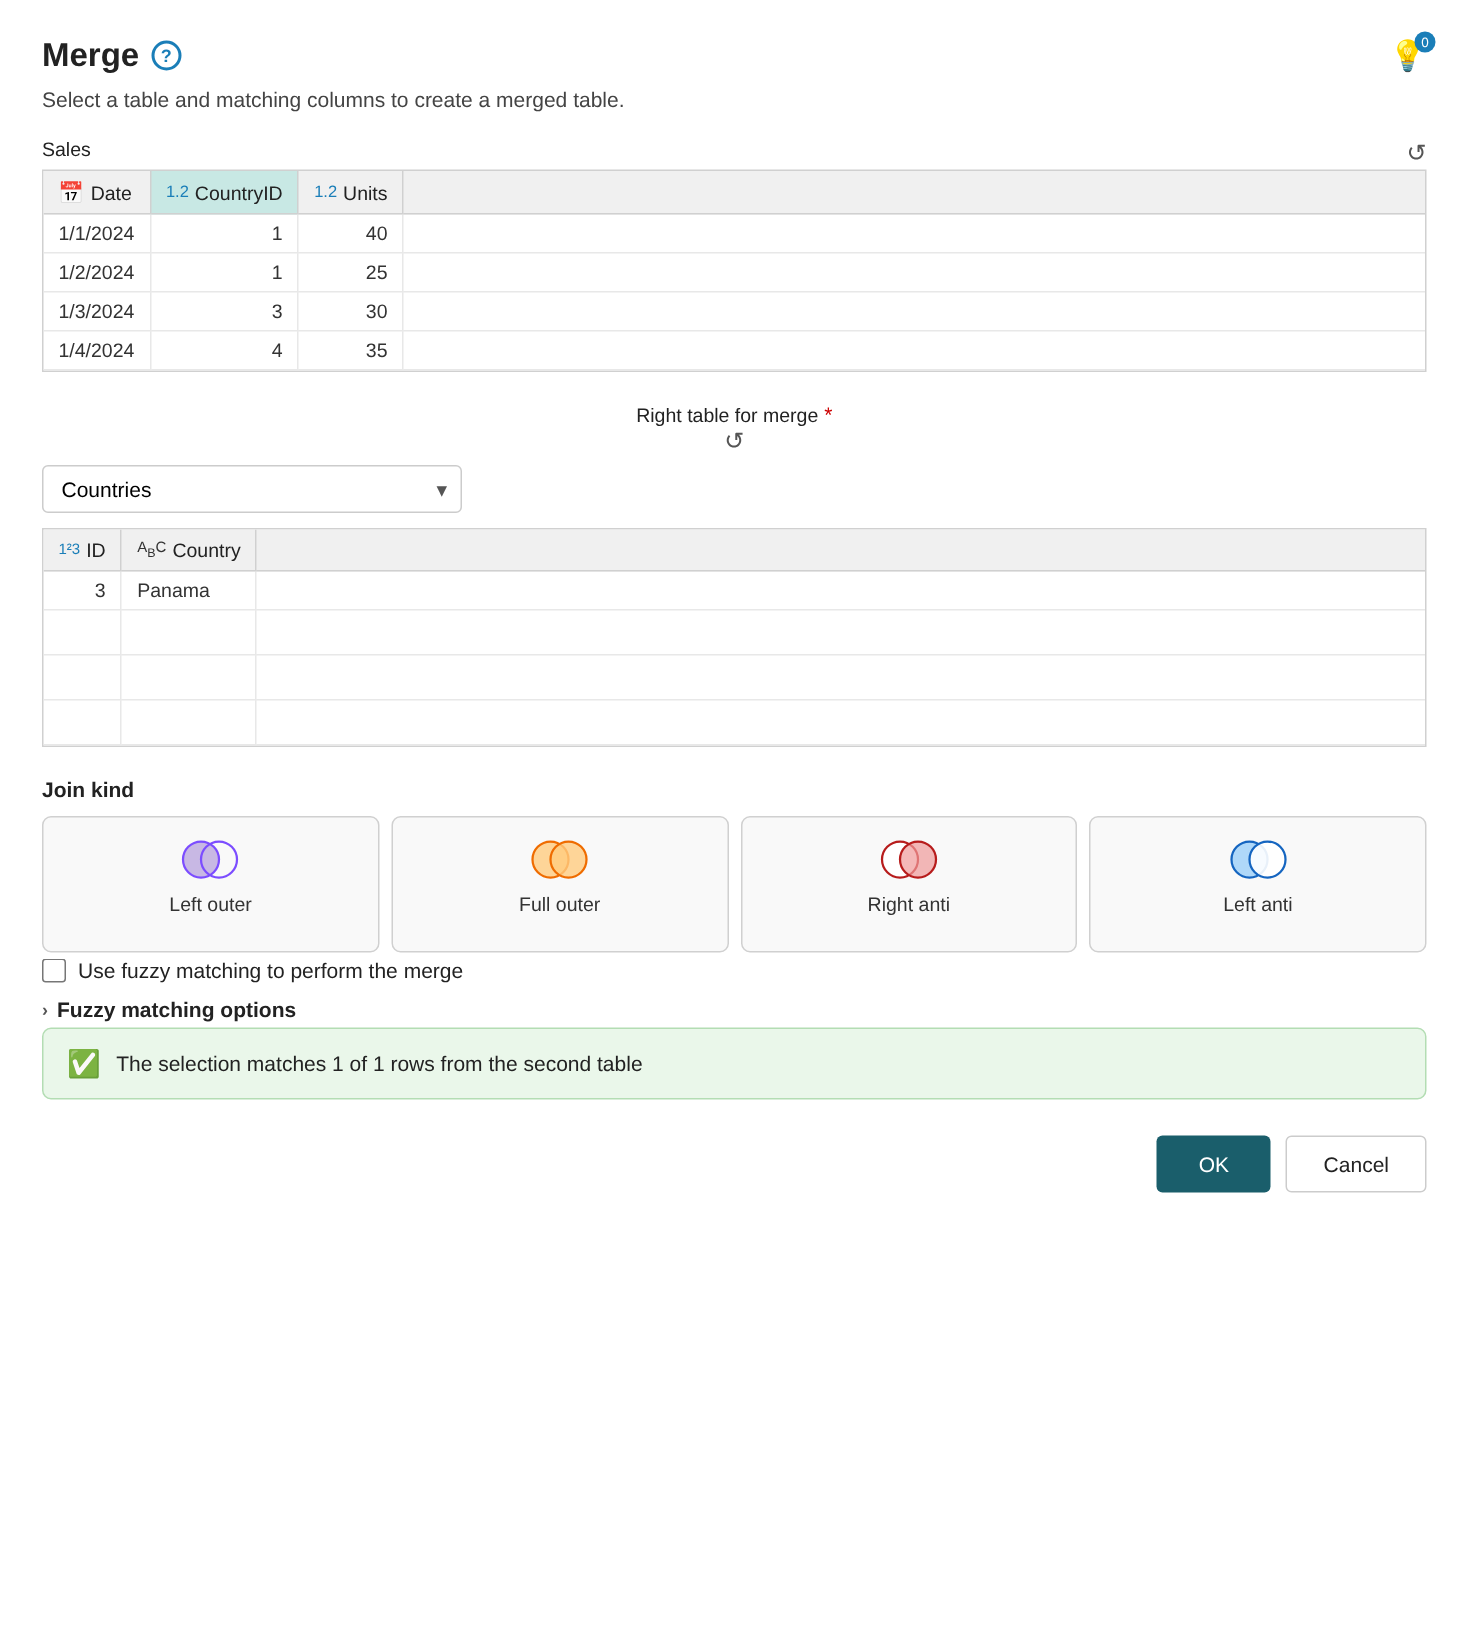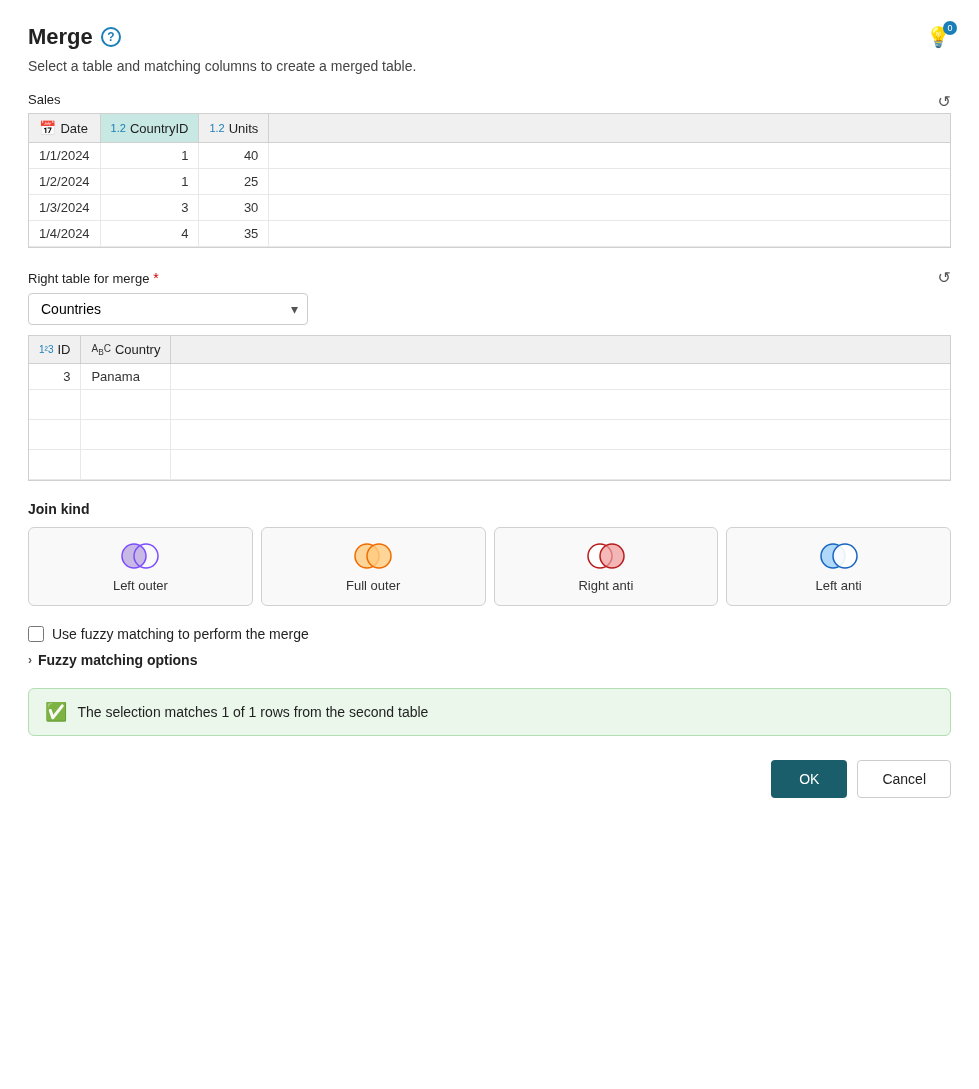--- a/index.html
+++ b/index.html
@@ -187,21 +187,21 @@
     .join-cards {
       display: flex;
       gap: 8px;
       flex-wrap: nowrap;
     }
 
     .join-card {
       flex: 1;
       border: 1px solid #d0d0d0;
       border-radius: 6px;
-      padding: 14px 8px 12px;
+      padding: 14px 8px 24px;
       display: flex;
       flex-direction: column;
       align-items: center;
       cursor: pointer;
       background: #f9f9f9;
       min-width: 0;
       position: relative;
     }
 
     .join-card.selected {
@@ -225,21 +225,21 @@
       top: 8px;
       right: 8px;
       width: 14px;
       height: 14px;
       background: #1a5e6b;
       border-radius: 50%;
       border: 2px solid #fff;
     }
 
     .fuzzy-section {
-      margin: 20px 0;
+      margin: 4px 0;
     }
 
     .checkbox-row {
       display: flex;
       align-items: center;
       gap: 8px;
       margin-bottom: 10px;
     }
 
     .checkbox-row input[type="checkbox"] {
@@ -383,21 +383,21 @@
         <td class="date-col">1/4/2024</td>
         <td>4</td>
         <td>35</td>
         <td></td>
       </tr>
     </tbody>
   </table>
 </div>
 
 <div class="right-table-section">
-  <div style="display:flex;justify-content:space-between;align-items:center;margin-bottom:6px;">
+  <div style="display:flex;justify-content:space-between;align-items:center;margin-bottom:6px;flex-direction:column;">
     <div>
       <span style="font-size:13px;font-weight:500;">Right table for merge</span>
       <span class="label-required"> *</span>
     </div>
     <div class="refresh-icon" title="Refresh">↺</div>
   </div>
 
   <div class="dropdown-row">
     <div class="dropdown-wrapper">
       <select>

